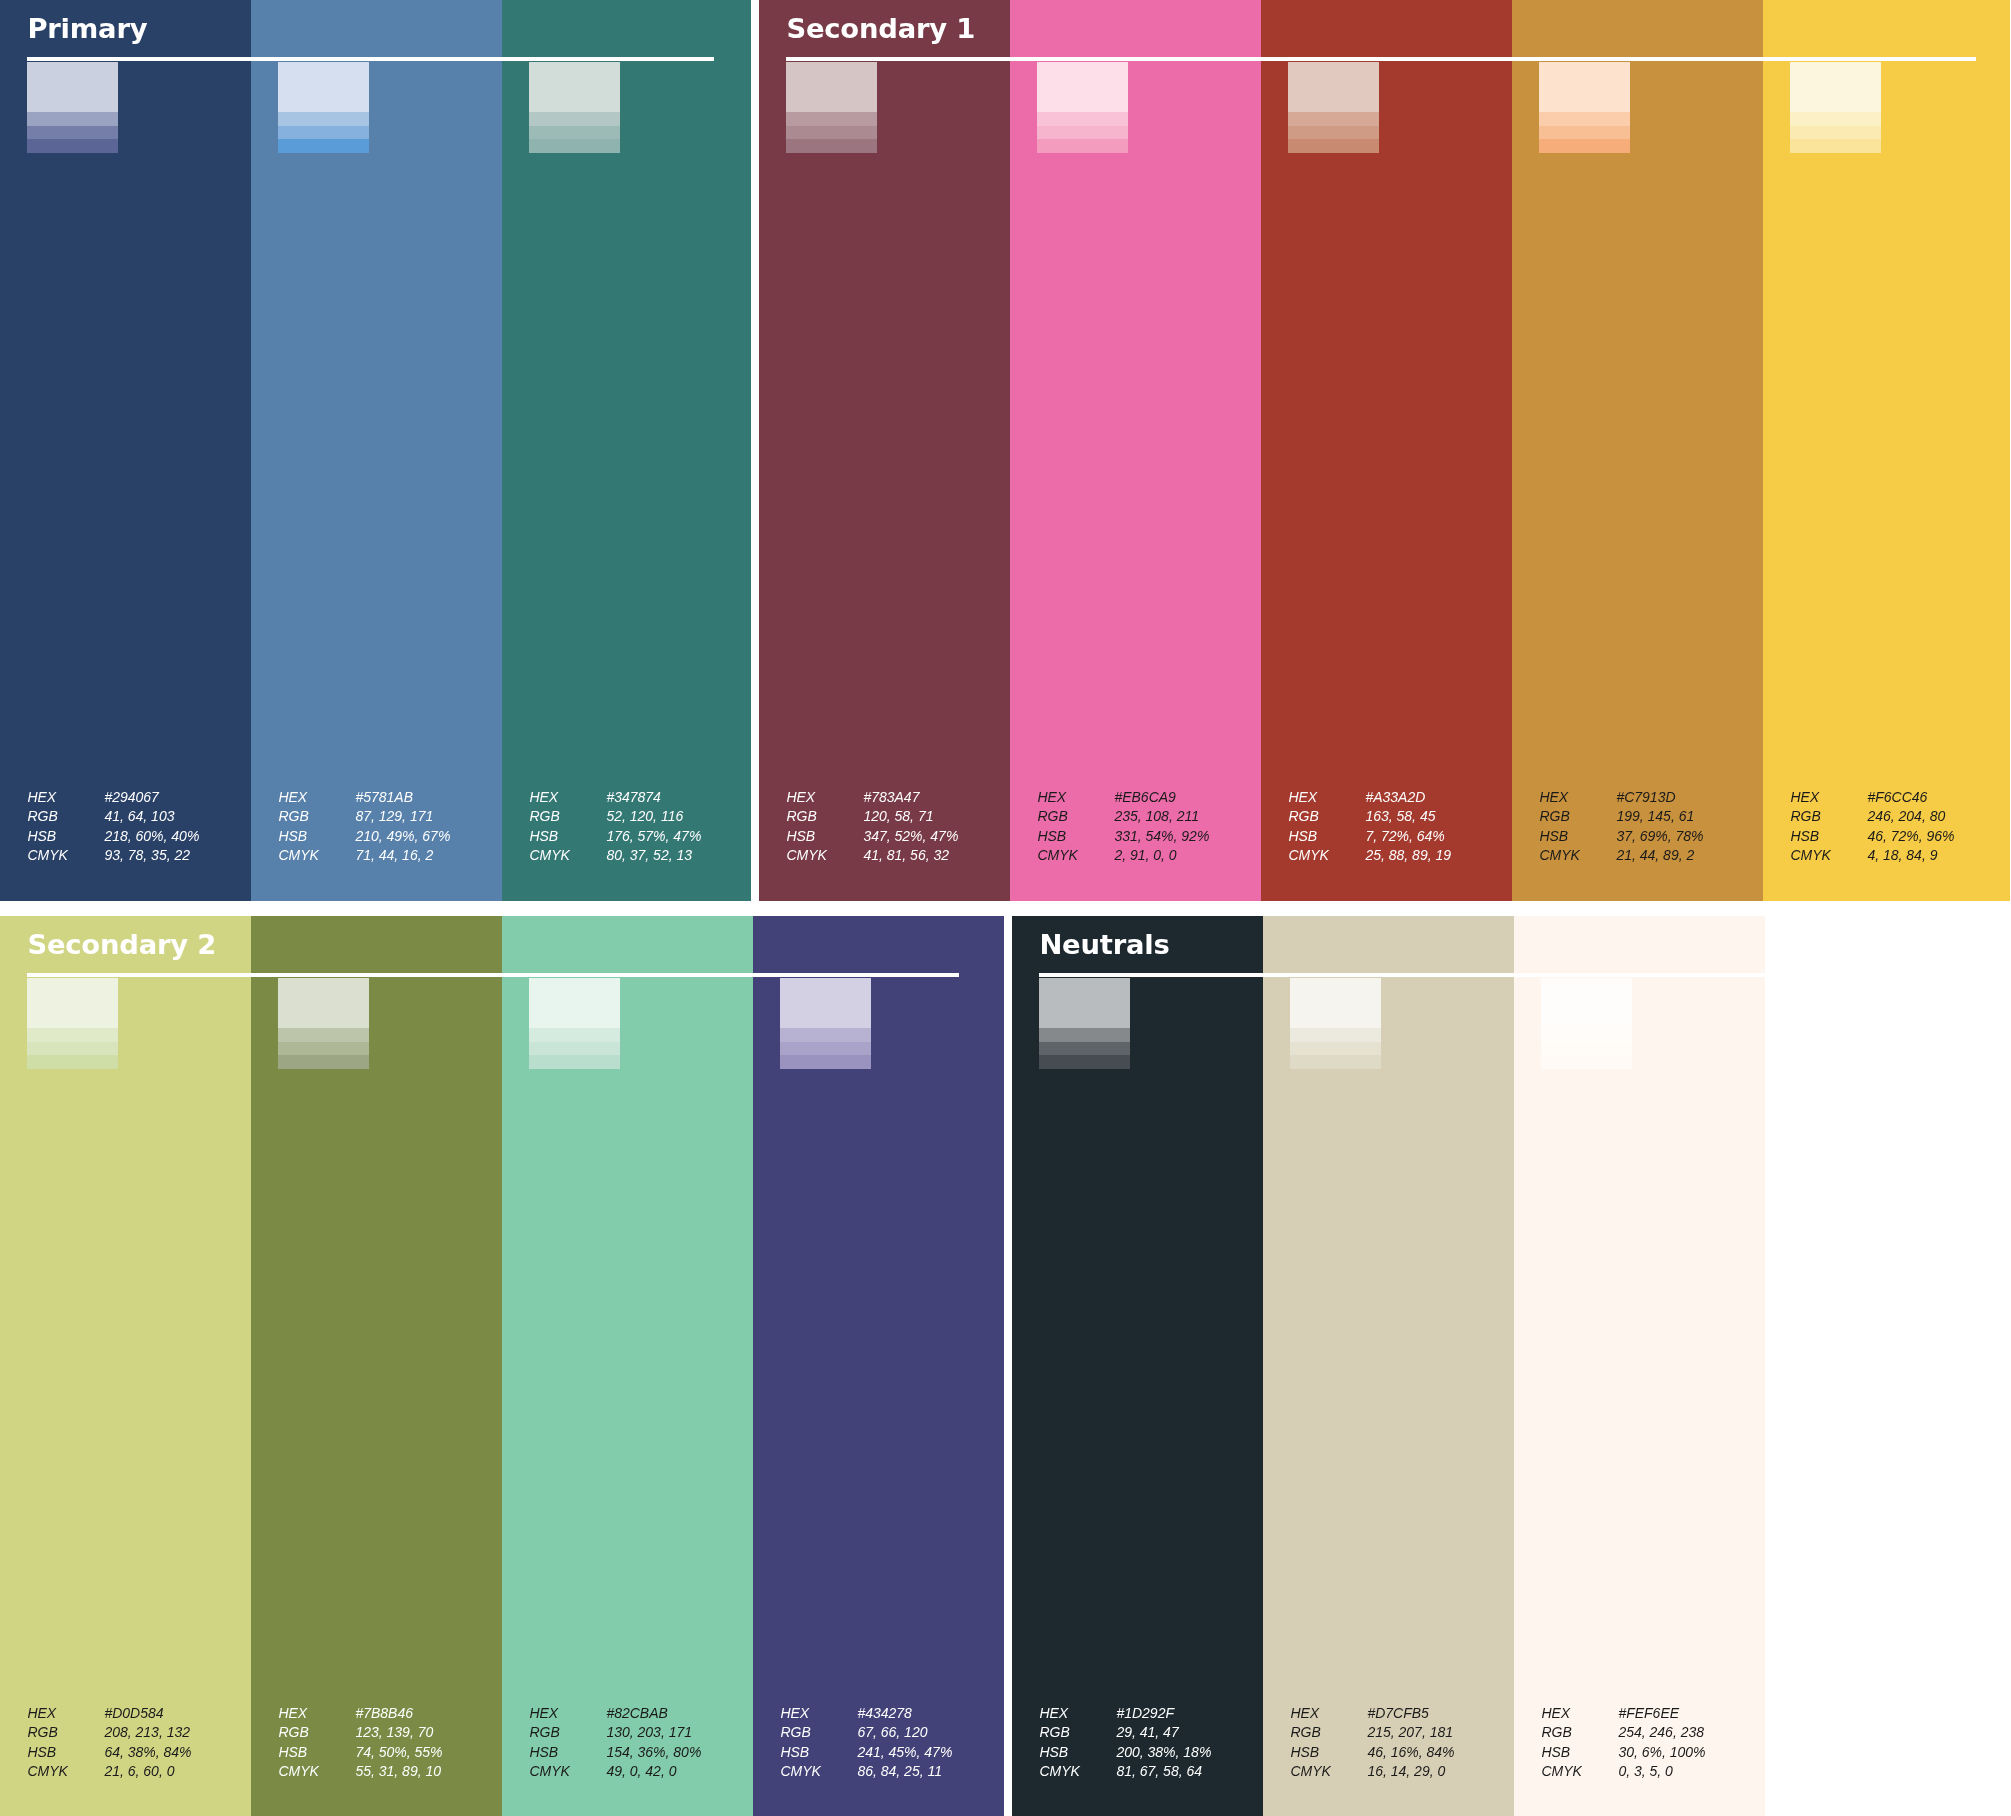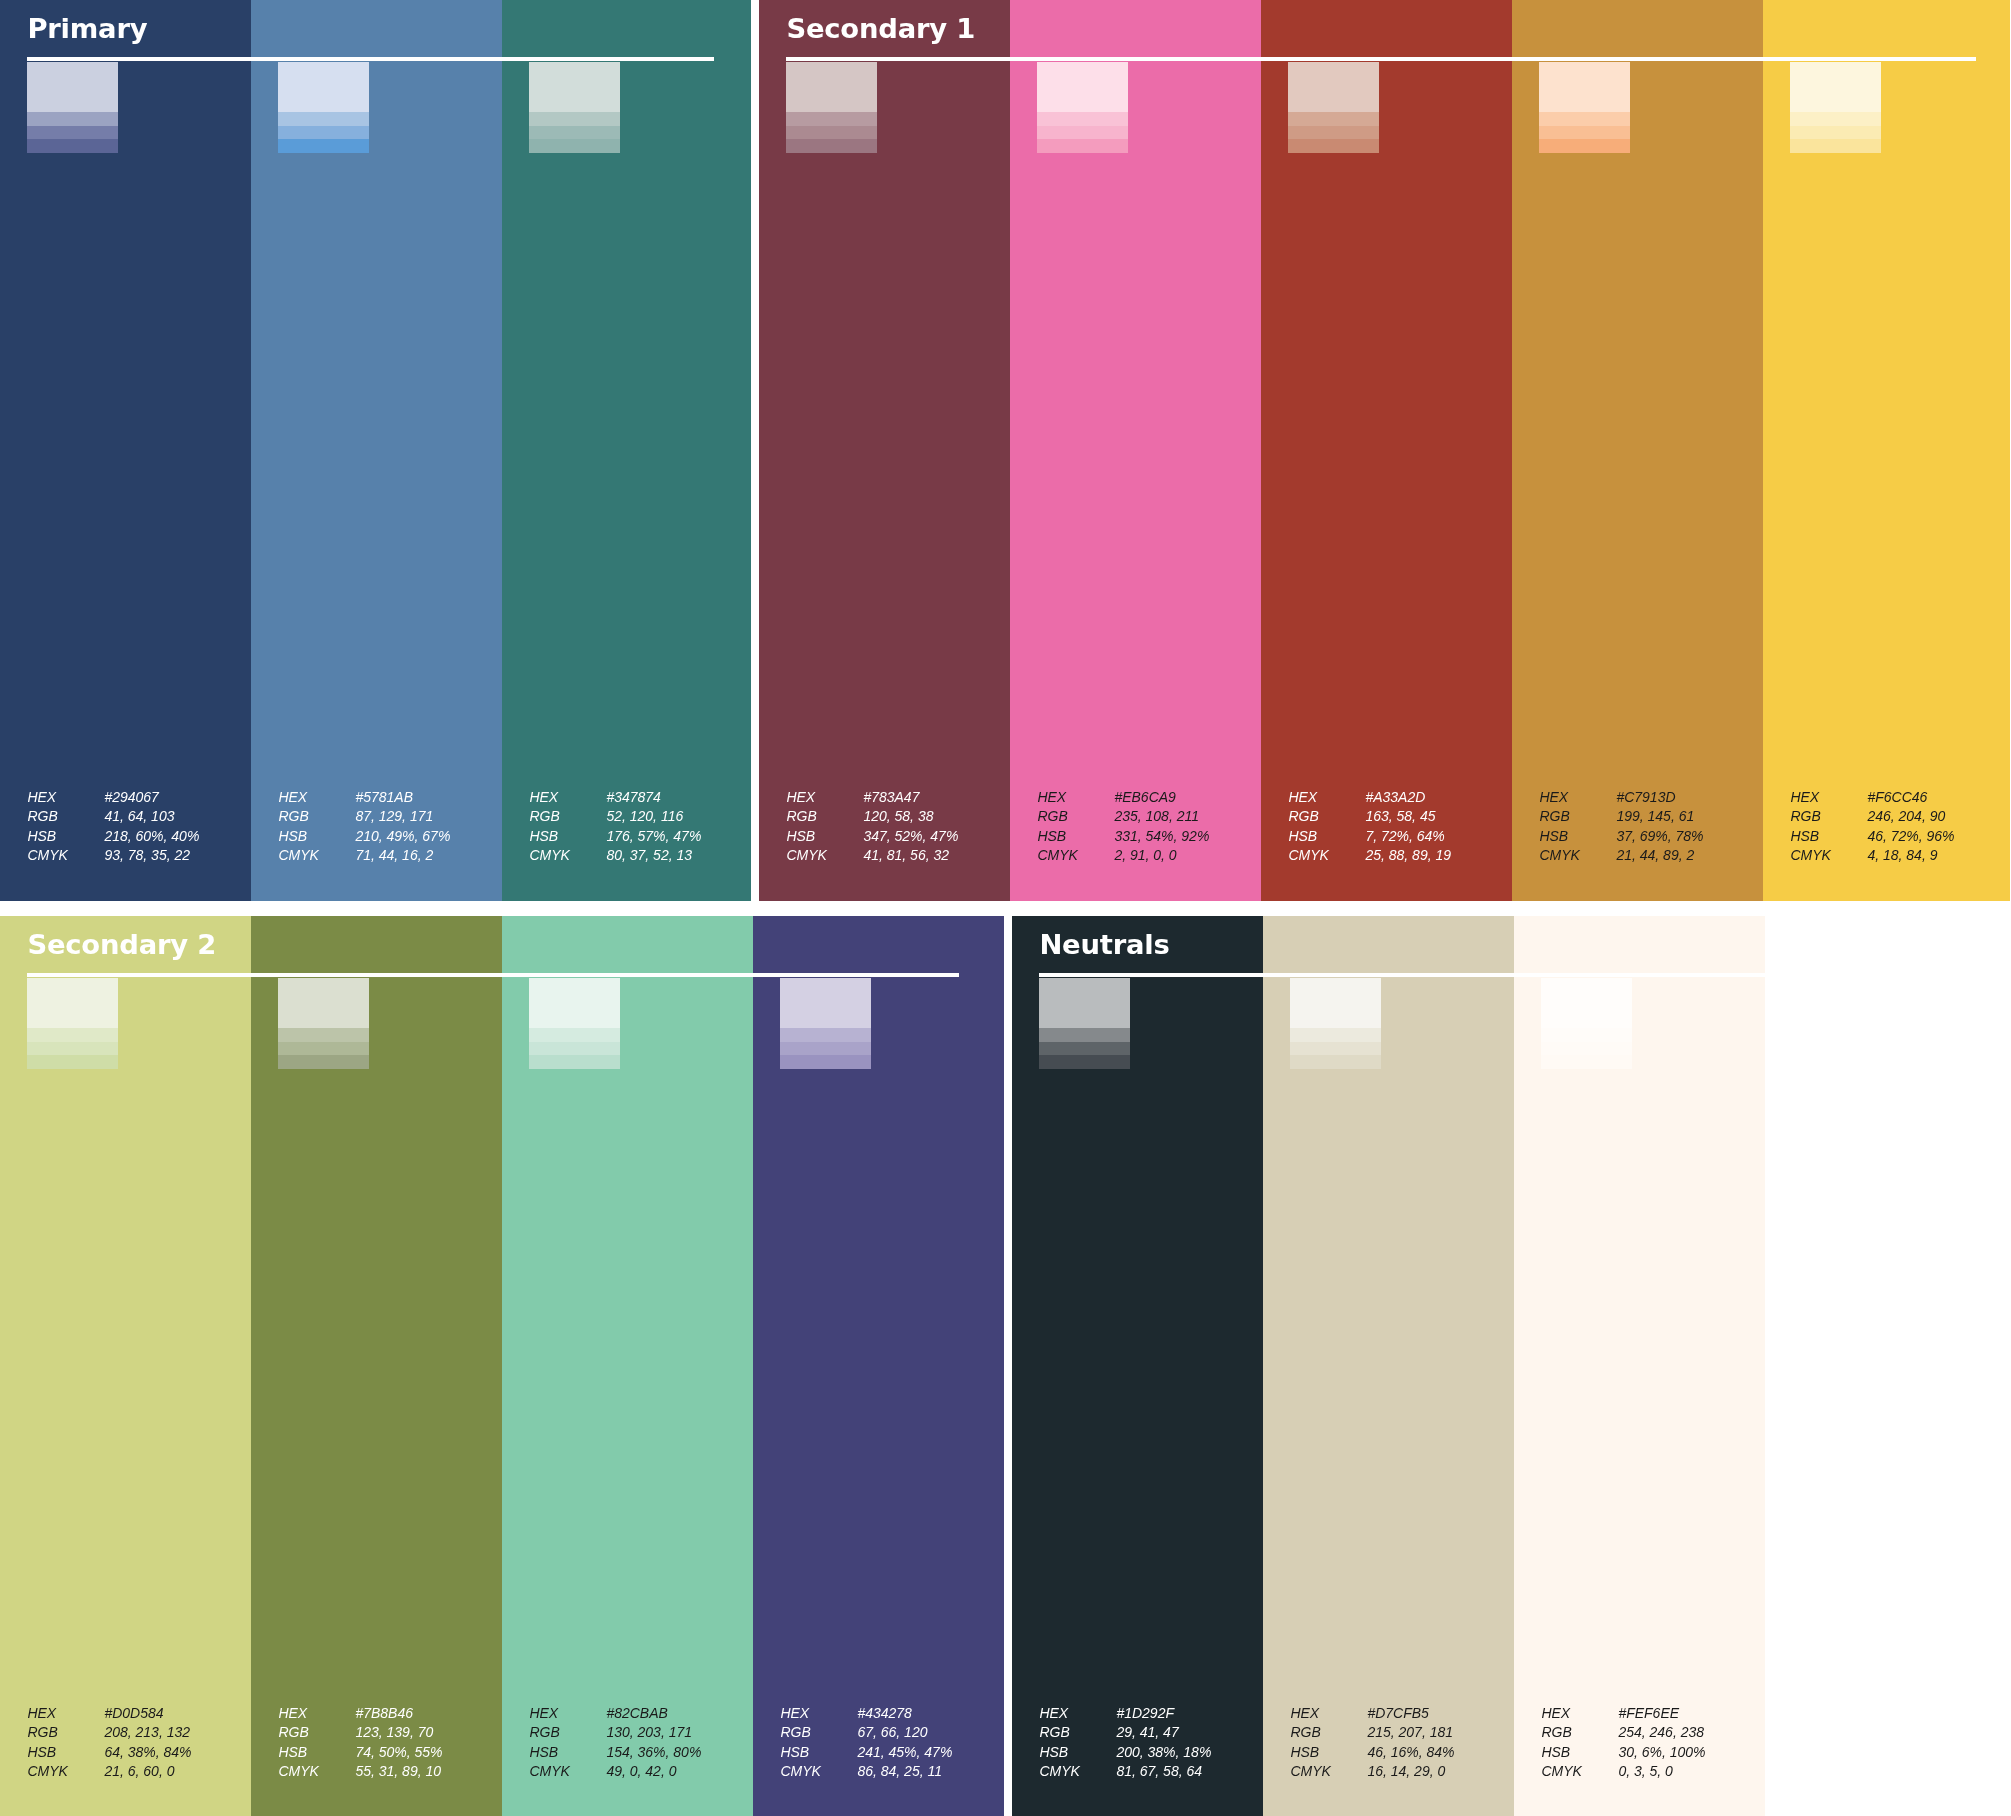--- a/index.html
+++ b/index.html
@@ -198,21 +198,21 @@
           <div class="t2" style="background: rgb(171, 138, 145);"></div>
           <div class="t3" style="background: rgb(155, 118, 129);"></div>
         </div>
         <div class="info light">
           <div class="row">
             <span class="k">HEX</span>
             <span class="v">#783A47</span>
           </div>
           <div class="row">
             <span class="k">RGB</span>
-            <span class="v">120, 58, 38</span>
+            <span class="v">120, 58, 71</span>
           </div>
           <div class="row">
             <span class="k">HSB</span>
             <span class="v">347, 52%, 47%</span>
           </div>
           <div class="row">
             <span class="k">CMYK</span>
             <span class="v">41, 81, 56, 32</span>
           </div>
         </div>
@@ -302,21 +302,21 @@
           <div class="t2" style="background: rgb(251, 235, 179);"></div>
           <div class="t3" style="background: rgb(250, 228, 156);"></div>
         </div>
         <div class="info dark">
           <div class="row">
             <span class="k">HEX</span>
             <span class="v">#F6CC46</span>
           </div>
           <div class="row">
             <span class="k">RGB</span>
-            <span class="v">246, 204, 90</span>
+            <span class="v">246, 204, 80</span>
           </div>
           <div class="row">
             <span class="k">HSB</span>
             <span class="v">46, 72%, 96%</span>
           </div>
           <div class="row">
             <span class="k">CMYK</span>
             <span class="v">4, 18, 84, 9</span>
           </div>
         </div>

